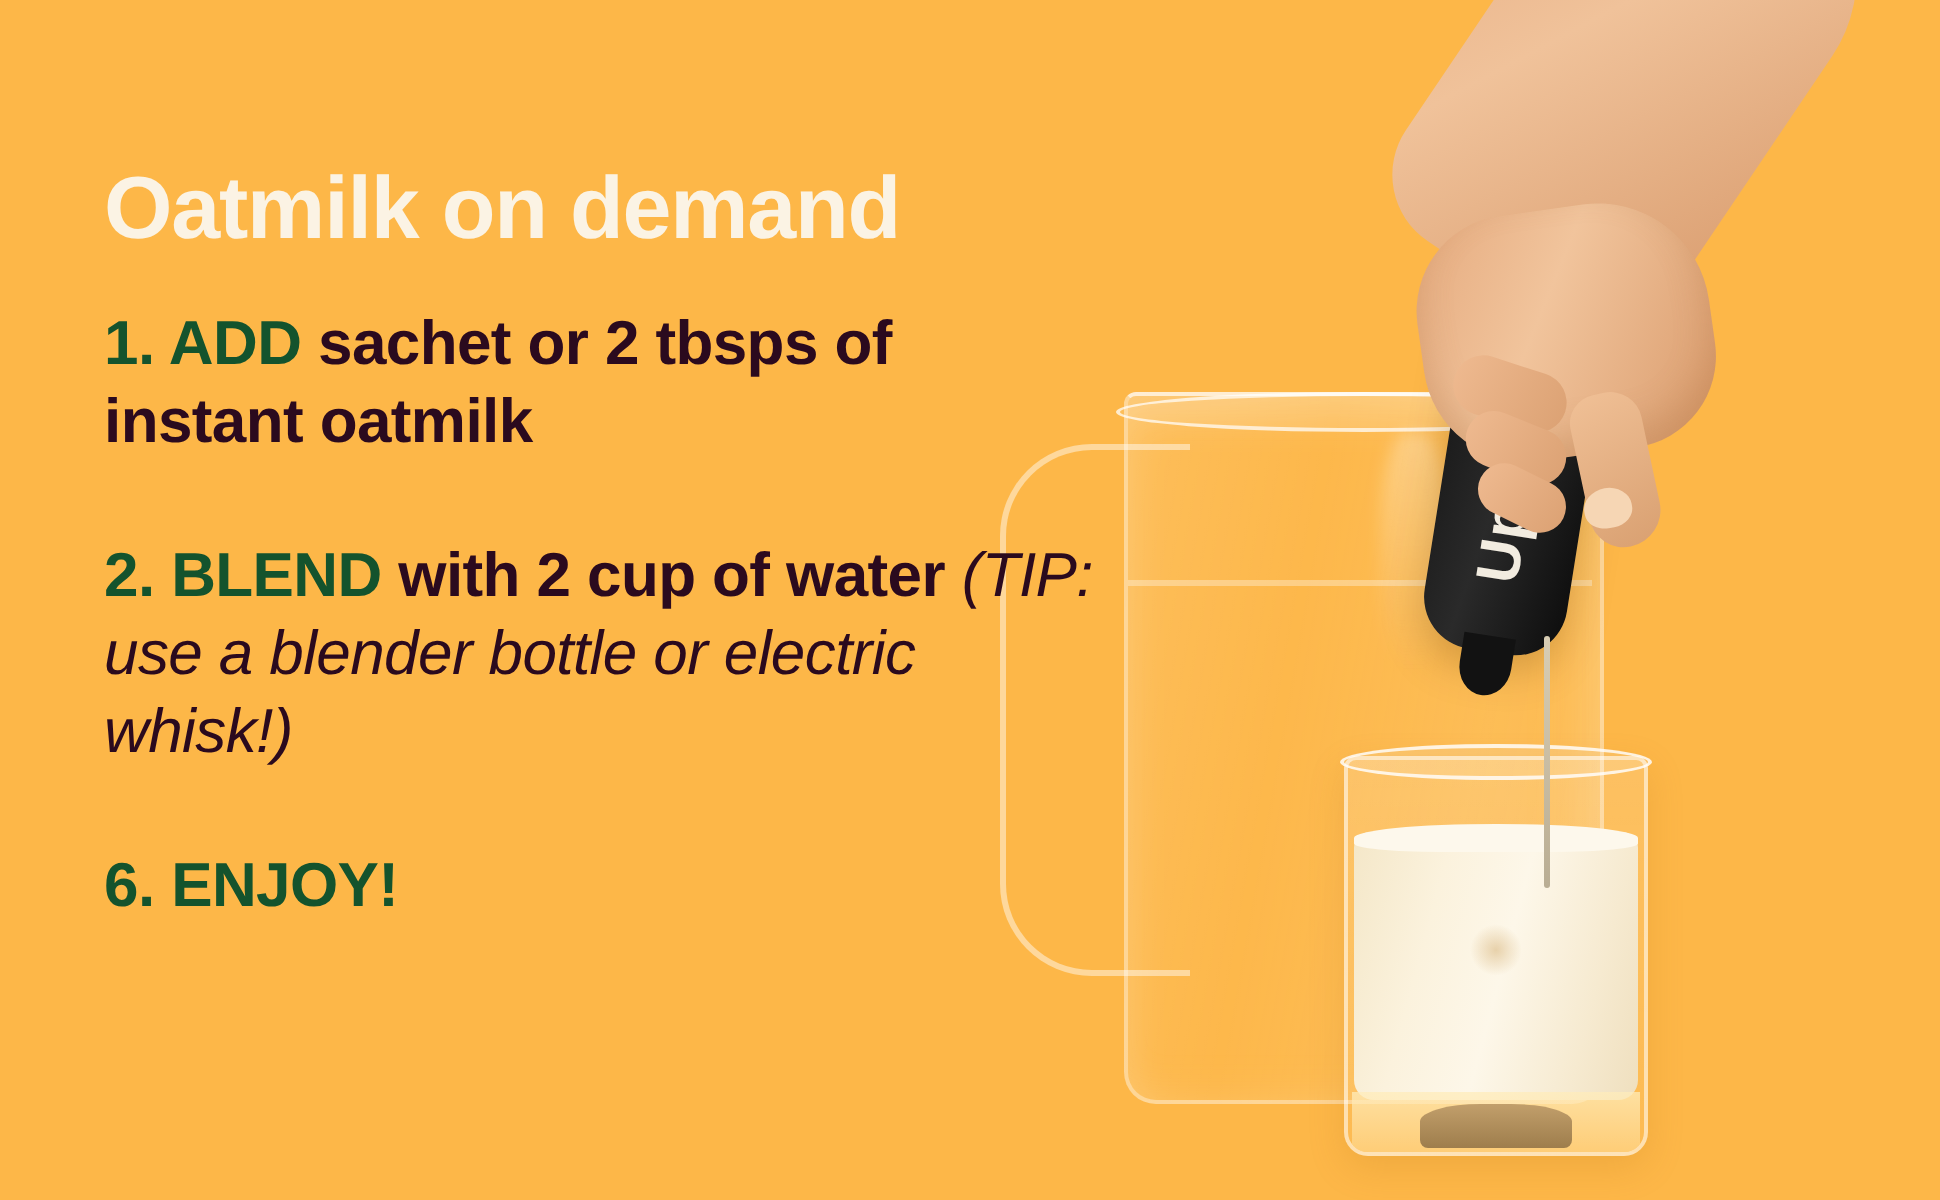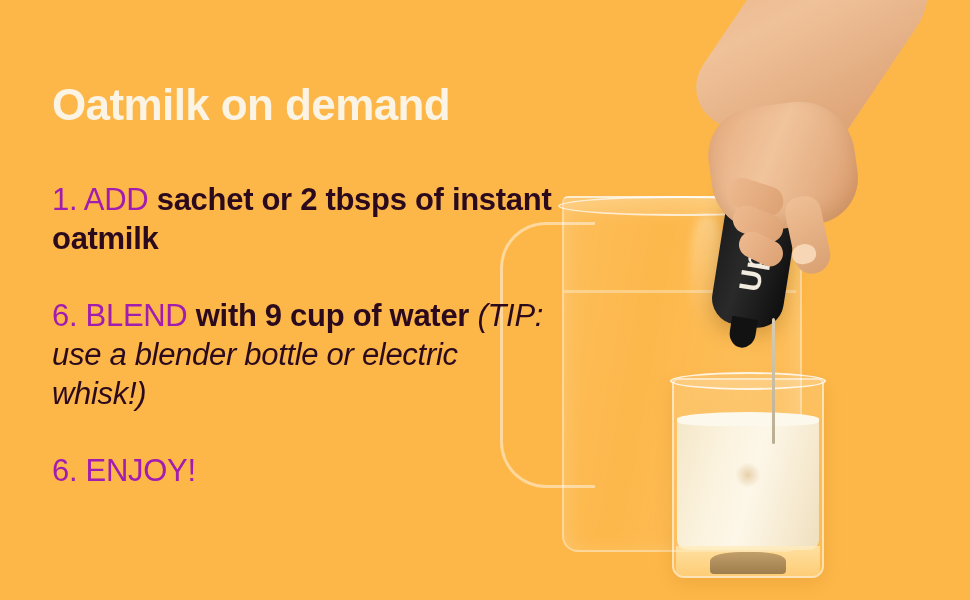--- a/index.html
+++ b/index.html
@@ -20,40 +20,40 @@
 
   
   .copy {
     position: absolute;
     left: 52px;
     top: 82px;
     width: 500px;
     z-index: 40;
   }
   .headline {
-    margin: 0 0 52px 0;
+    margin: 0 0 24px 0;
     font-size: 44px;
     line-height: 1.04;
     font-weight: 700;
     letter-spacing: -0.6px;
     color: #fbf3e4;
     white-space: nowrap;
   }
   .step {
     margin: 0 0 38px 0;
     font-size: 31px;
     line-height: 1.26;
     font-weight: 700;
     color: #2b0a1e;
     letter-spacing: -0.3px;
   }
   .step:last-child { margin-bottom: 0; }
   .step .lead {
-    color: #a21caf;
-    font-weight: 400;
+    color: #14532d;
+    font-weight: 700;
   }
   .step .tip {
     font-style: italic;
     font-weight: 500;
     color: #2b0a1e;
   }
   .step.enjoy {
     color: #fbf3e4;
   }
 
@@ -345,18 +345,18 @@
     <div class="thumb"></div>
     <div class="nail"></div>
   </div>
 
   <div class="copy">
 
     <h1 class="headline">Oatmilk on demand</h1>
 
     <p class="step"><span class="lead">1. ADD</span><span> sachet or 2 tbsps of instant oatmilk</span></p>
 
-    <p class="step"><span class="lead">6. BLEND</span><span> with 9 cup of water </span><span class="tip">(TIP: use a blender bottle or electric whisk!)</span></p>
+    <p class="step"><span class="lead">2. BLEND</span><span> with 2 cup of water </span><span class="tip">(TIP: use a blender bottle or electric whisk!)</span></p>
 
     <p class="step enjoy"><span class="lead">6. ENJOY!</span></p>
 
   </div>
 </div>
 
 </body></html>

